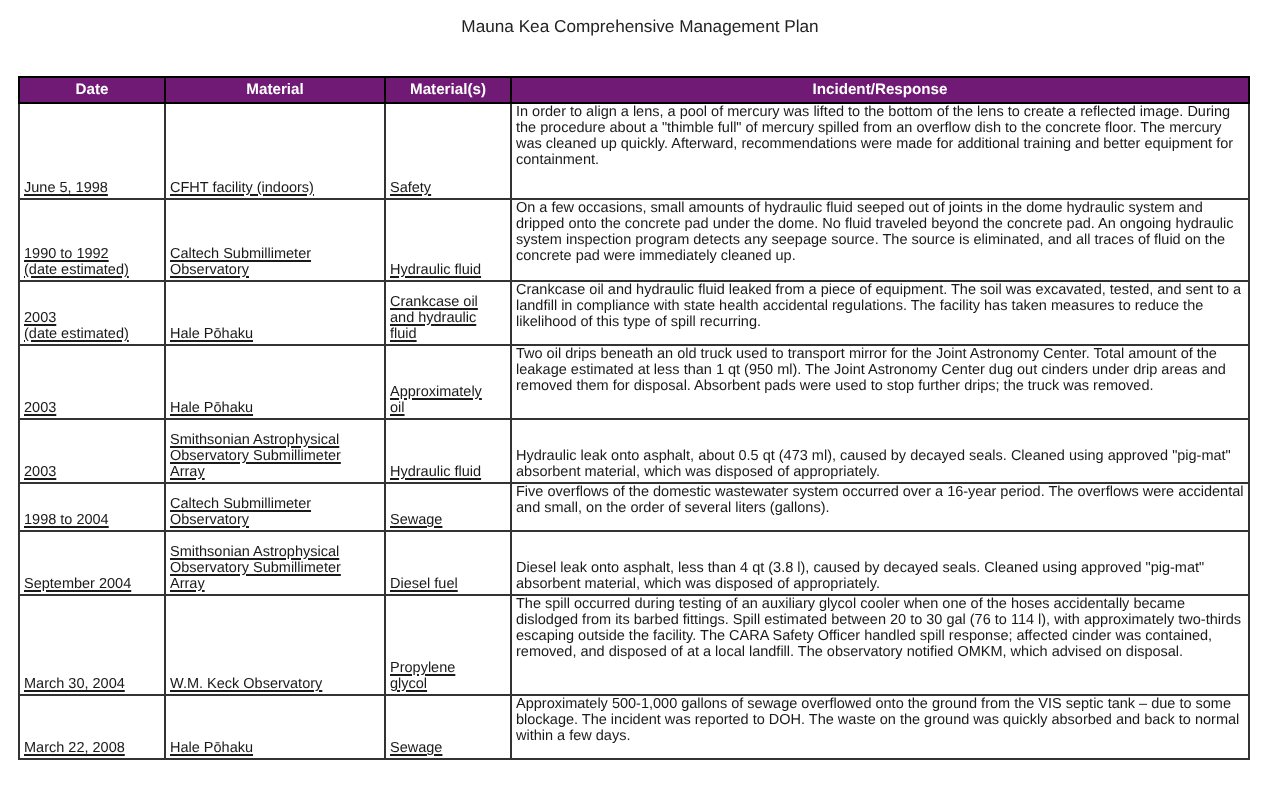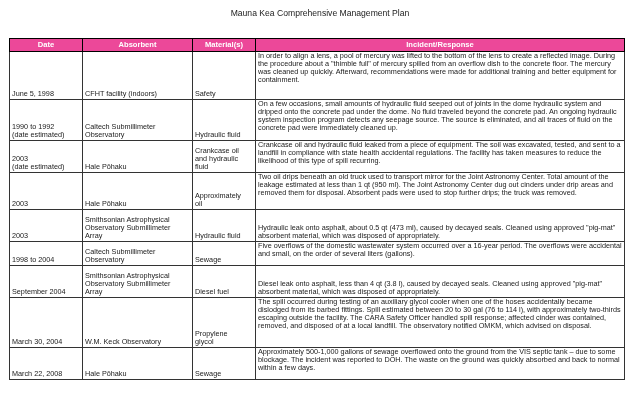--- a/index.html
+++ b/index.html
@@ -2,47 +2,47 @@
 <html><head>
 <meta charset="utf-8">
 <style>
   html, body { margin: 0; padding: 0; background: #ffffff; }
   body { width: 640px; height: 403px; position: relative; overflow: hidden;
          font-family: "Liberation Sans", sans-serif; color: #111; }
   .page-title { position: absolute; left: 0; top: 8px; width: 640px; text-align: center;
                 font-size: 8.6px; color: #222; }
   table.incidents { position: absolute; left: 9px; top: 38px; width: 615px;
                     border-collapse: collapse; table-layout: fixed; font-size: 7.25px; line-height: 8.1px; }
-  table.incidents th { background: #ec4899; color: #fff; font-weight: bold; height: 12px;
+  table.incidents th { background: #701a75; color: #fff; font-weight: bold; height: 12px;
                        padding: 0 2px; font-size: 7.6px; text-align: center; border: 1px solid #000; }
   table.incidents td { border: 1px solid #333; vertical-align: bottom; padding: 0 2px 1px 2px;
                        color: #1a1a1a; }
   table.incidents td.inc { vertical-align: top; padding-top: 0; margin-top: 36px; }
   col.c-date { width: 73px; }
   col.c-loc { width: 110px; }
   col.c-mat { width: 63px; }
   col.c-inc { width: 369px; }
-  .multi { white-space: pre-line; }
+  .multi { white-space: pre-line; text-decoration: underline; }
 </style>
 </head>
 <body>
 
 <div class="page-title">Mauna Kea Comprehensive Management Plan</div>
 
 <table class="incidents">
   <colgroup>
     <col class="c-date">
       <col class="c-loc">
       <col class="c-mat">
       <col class="c-inc">
   </colgroup>
   <thead>
     <tr>
       <th>Date</th>
-      <th>Absorbent</th>
+      <th>Material</th>
       <th>Material(s)</th>
       <th>Incident/Response</th>
     </tr>
   </thead>
   <tbody>
     <tr style="height:48px">
       <td class="multi">June 5, 1998</td>
       <td class="multi">CFHT facility (indoors)</td>
       <td class="multi">Safety</td>
       <td class="inc">In order to align a lens, a pool of mercury was lifted to the bottom of the lens to create a reflected image. During the procedure about a "thimble full" of mercury spilled from an overflow dish to the concrete floor. The mercury was cleaned up quickly. Afterward, recommendations were made for additional training and better equipment for containment.</td>

